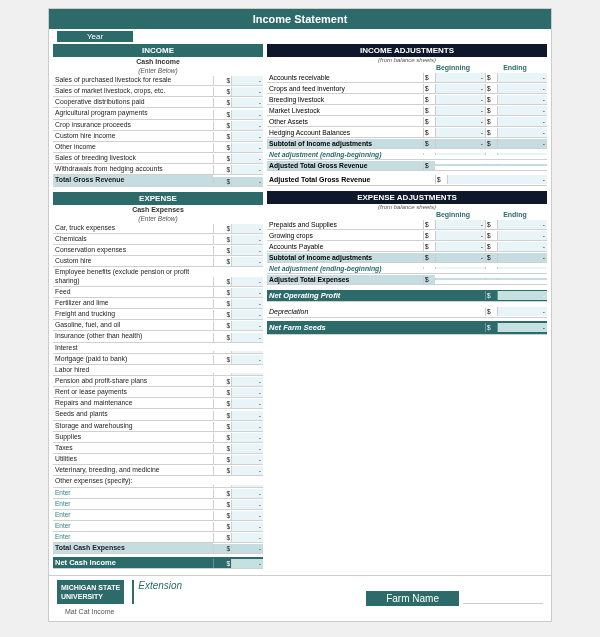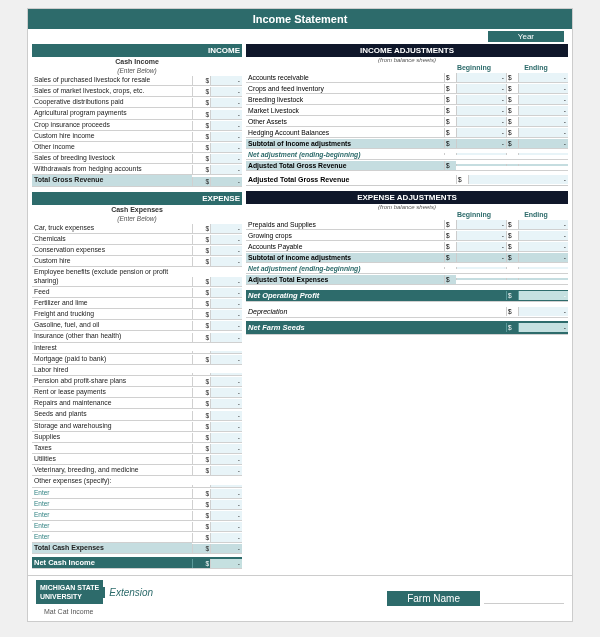--- a/index.html
+++ b/index.html
@@ -5,36 +5,35 @@
     * { margin: 0; padding: 0; box-sizing: border-box; }
     body {
       width: 600px;
       height: 637px;
       background: #f0f0f0;
       font-family: Arial, sans-serif;
       font-size: 7.5px;
       overflow: hidden;
     }
     .page {
-      width: 546px;
+      width: 504px;
       margin: 8px auto;
       background: #fff;
       border: 1px solid #ccc;
     }
     .header {
       background: #2d6b6b;
       color: white;
       text-align: center;
       padding: 4px;
       font-size: 11px;
       font-weight: bold;
     }
     .year-bar {
       display: flex;
-      justify-content: flex-end;
       padding: 2px 8px;
       background: #fff;
     }
     .year-label {
       background: #2d6b6b;
       color: white;
       padding: 1px 30px;
       font-size: 8px;
     }
     .main-content {
@@ -45,21 +44,21 @@
     .left-col {
       width: 210px;
       flex-shrink: 0;
     }
     .right-col {
       flex: 1;
     }
     .section-header {
       background: #2d6b6b;
       color: white;
-      text-align: right;
+      text-align: center;
       padding: 2px;
       font-size: 8px;
       font-weight: bold;
     }
     .sub-header {
       text-align: center;
       font-size: 7px;
       font-weight: bold;
       color: #333;
       padding: 1px 0;
@@ -301,22 +300,21 @@
     .net-farm-val.dash::after { content: '-'; }
     .footer {
       display: flex;
       align-items: center;
       padding: 4px 8px;
       border-top: 1px solid #ccc;
       justify-content: space-between;
     }
     .msu-logo {
       display: flex;
-      align-items: center;
-      gap: 0;
+      gap: 8px;
     }
     .msu-block {
       background: #2d6b6b;
       color: white;
       font-size: 7px;
       font-weight: bold;
       padding: 3px 4px;
       line-height: 1.3;
     }
     .extension-text {

